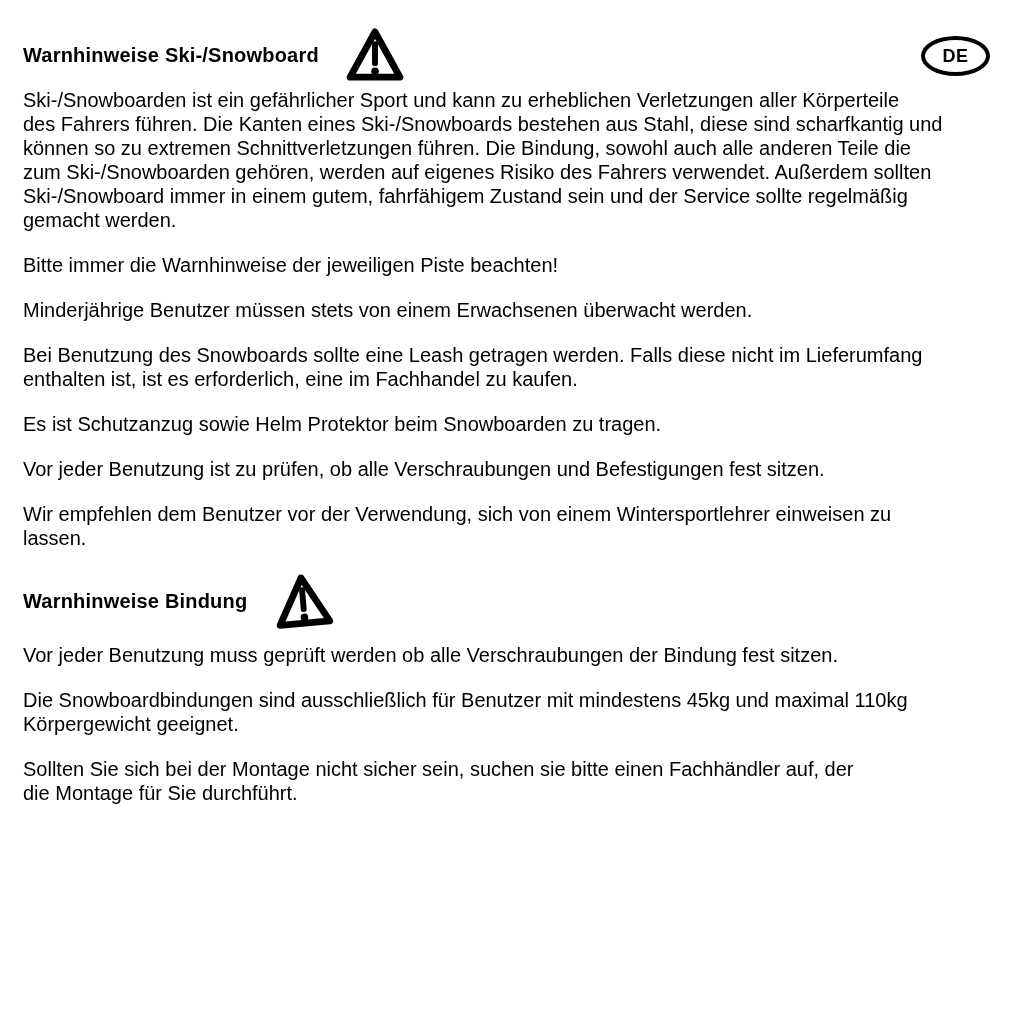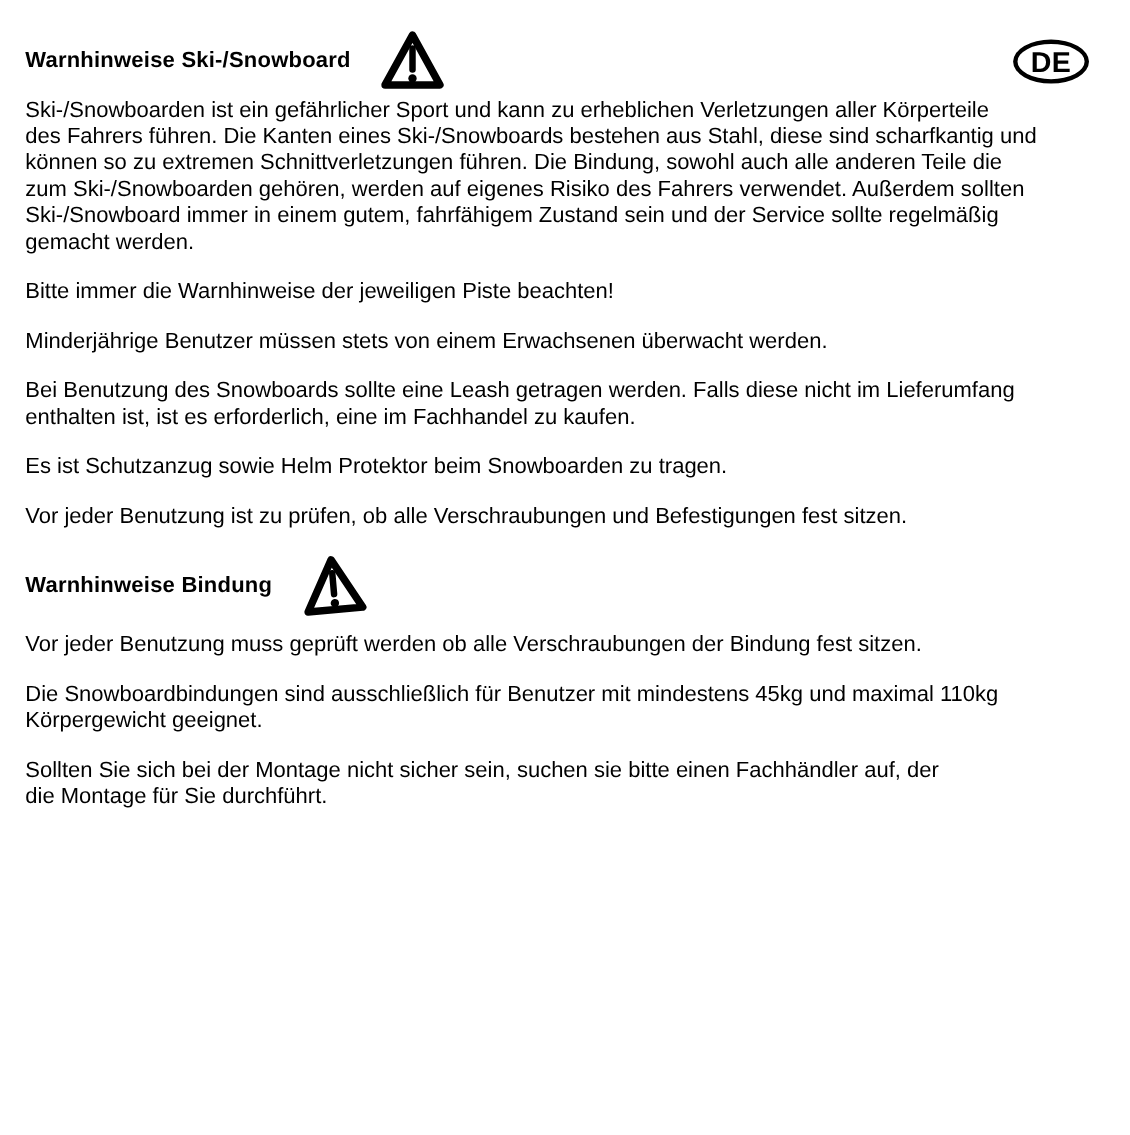--- a/index.html
+++ b/index.html
@@ -45,21 +45,21 @@
     right: 37px;
     width: 69px;
     height: 40px;
     box-sizing: border-box;
     border: 4px solid #000000;
     border-radius: 50%;
     display: flex;
     align-items: center;
     justify-content: center;
     font-weight: bold;
-    font-size: 26px;
+    font-size: 18px;
     letter-spacing: 0.5px;
   }
 </style>
 </head>
 <body>
 
 <div class="page">
 
   <div class="lang-badge">
     <span>DE</span>
@@ -79,20 +79,22 @@
 können so zu extremen Schnittverletzungen führen. Die Bindung, sowohl auch alle anderen Teile die
 zum Ski-/Snowboarden gehören, werden auf eigenes Risiko des Fahrers verwendet. Außerdem sollten
 Ski-/Snowboard immer in einem gutem, fahrfähigem Zustand sein und der Service sollte regelmäßig
 gemacht werden.</p>
   <p>Bitte immer die Warnhinweise der jeweiligen Piste beachten!</p>
   <p>Minderjährige Benutzer müssen stets von einem Erwachsenen überwacht werden.</p>
   <p>Bei Benutzung des Snowboards sollte eine Leash getragen werden. Falls diese nicht im Lieferumfang
 enthalten ist, ist es erforderlich, eine im Fachhandel zu kaufen.</p>
   <p>Es ist Schutzanzug sowie Helm Protektor beim Snowboarden zu tragen.</p>
   <p>Vor jeder Benutzung ist zu prüfen, ob alle Verschraubungen und Befestigungen fest sitzen.</p>
+  <p>Wir empfehlen dem Benutzer vor der Verwendung, sich von einem Wintersportlehrer einweisen zu
+lassen.</p>
 
   <div class="heading-row second">
     <h2>Warnhinweise Bindung</h2>
     <svg class="tri tilted" viewBox="0 0 64 64" width="58" height="60" aria-hidden="true">
       <path d="M32 6.5 L59.5 56.5 L4.5 56.5 Z" fill="none" stroke="#000" stroke-width="7.5" stroke-linejoin="round"></path>
       <path d="M32 20 L32 41" stroke="#000" stroke-width="6.5" stroke-linecap="round" fill="none"></path>
       <circle cx="32" cy="50" r="4.2" fill="#000"></circle>
     </svg>
   </div>
 

